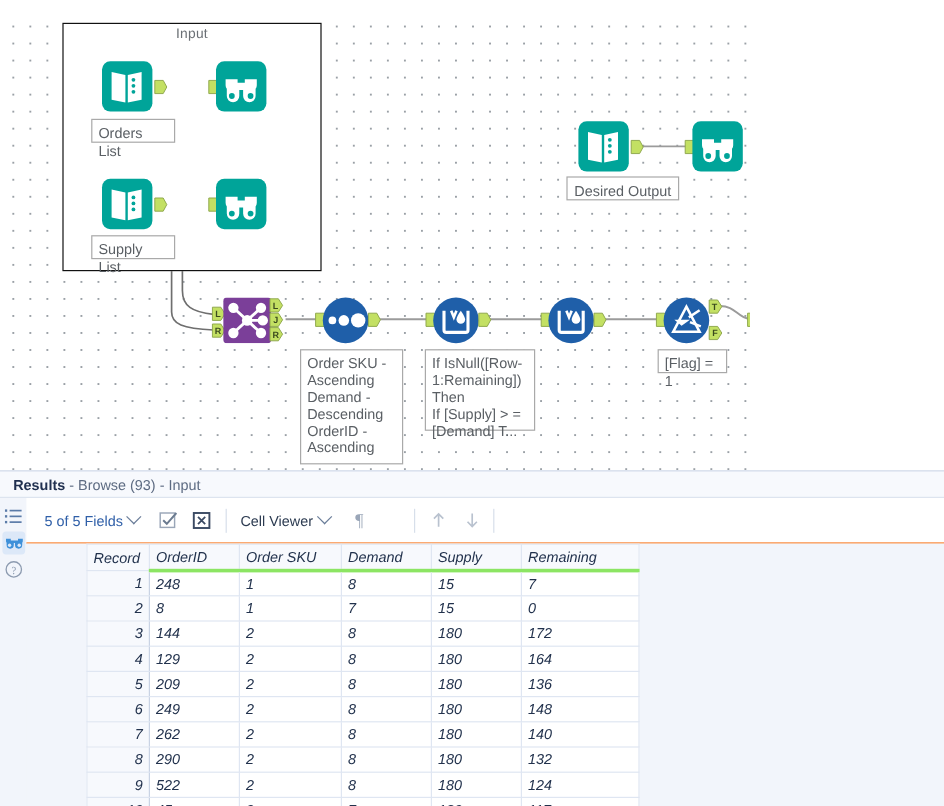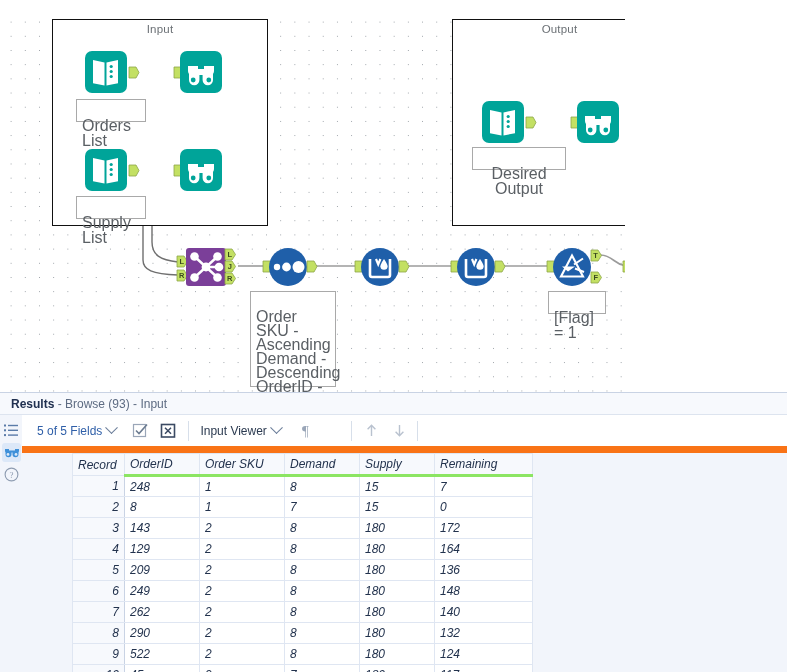--- a/index.html
+++ b/index.html
@@ -50,23 +50,23 @@
   
   .tool { position: absolute; }
   .tool svg { display: block; }
 
   
   .anno {
     position: absolute;
     border: 1px solid #a9a9a9;
     background: #ffffff;
     color: #5a5f64;
-    font-size: 16px;
+    font-size: 12px;
     line-height: 14px;
-    padding: 18px 5px 3px 5px;
+    padding: 4px 5px 3px 5px;
     box-sizing: border-box;
     white-space: pre-line;
   }
 
   
   .wire { position: absolute; left:0; top:0; pointer-events:none; }
 
   
   .selection {
     position: absolute;
@@ -113,21 +113,21 @@
     border-radius: 3px;
   }
   .rail-btn.active { background: #dce8f8; }
 
   
   #toolbar {
     position: absolute;
     left: 22px; top: 22px;
     width: 765px; height: 38px;
     background: #ffffff;
-    border-bottom: 7px solid #f97316;
+    border-bottom: 1px solid #f97316;
     box-sizing: border-box;
     display: flex;
     align-items: center;
   }
   .tb-item {
     display: flex; align-items: center;
     font-size: 12px;
     color: #2f5fa8;
     white-space: nowrap;
   }
@@ -224,23 +224,20 @@
 
     <path d="M600,243 C614,243 614,254 628,254" stroke="#9b9b9b" stroke-width="1.6" fill="none"></path>
 
     <path d="M676,254 L714,254" stroke="#3030d0" stroke-width="2.2" fill="none"></path>
   </svg>
 
   <div class="container-box" style="left:52px; top:7px; width:216px; height:207px;">
     <div class="container-title">Input</div>
   </div>
 
-  <div class="container-box" style="left:452px; top:7px; width:215px; height:207px;">
-    <div class="container-title">Output</div>
-  </div>
 
   <div class="tool" style="left:84px; top:38px;">
     <svg width="46" height="44" viewBox="0 0 46 44">
       <rect x="1" y="1" width="42" height="42" rx="7" fill="#00a499"></rect>
       <path d="M9,10 L20.5,12.5 L20.5,35.5 L9,33.2 Z" fill="#ffffff"></path>
       <path d="M34,10 L22.5,12.5 L22.5,35.5 L34,33.2 Z" fill="#ffffff"></path>
       <circle cx="27.2" cy="16.5" r="1.6" fill="#00a499"></circle>
       <circle cx="27.2" cy="21.5" r="1.6" fill="#00a499"></circle>
       <circle cx="27.2" cy="26.5" r="1.6" fill="#00a499"></circle>
     </svg>
@@ -486,20 +483,25 @@
       <circle cx="29.8" cy="30" r="2.4" fill="#00a499"></circle>
     </svg>
   </div>
 
   <div class="anno" style="left:250px; top:279px; width:86px; height:96px;">Order SKU -
 Ascending
 Demand -
 Descending
 OrderID -
 Ascending</div>
+  <div class="anno" style="left:354px; top:279px; width:92px; height:68px;">If IsNull([Row-
+1:Remaining])
+Then
+  If [Supply] &gt; =
+[Demand] T...</div>
   <div class="anno" style="left:548px; top:279px; width:58px; height:20px; line-height:15px;">[Flag] = 1</div>
 
 </div>
 
 <div id="results">
 
   <div id="results-title">
     <span class="strong">Results</span><span class="dim"> - Browse (93) - Input</span>
   </div>
 
@@ -543,21 +545,21 @@
     </div>
     <div style="width:11px;"></div>
     <div style="display:flex;align-items:center;">
       <svg class="tb-icon" viewBox="0 0 17 17">
         <rect x="1.5" y="2.5" width="13" height="12.5" fill="none" stroke="#3b4a63" stroke-width="1.6"></rect>
         <path d="M5,5.8 L11,11.7 M11,5.8 L5,11.7" stroke="#3b4a63" stroke-width="1.5"></path>
       </svg>
     </div>
     <div class="tb-sep"></div>
     <div class="tb-item tb-label-dark">
-      <span>Input Viewer</span>
+      <span>Cell Viewer</span>
       <span class="caret"></span>
     </div>
     <div style="width:16px;"></div>
     <div style="display:flex;align-items:center;">
       <svg class="tb-icon" viewBox="0 0 17 17">
         <text x="8.5" y="13.5" text-anchor="middle" font-family="Liberation Serif, serif" font-size="15" fill="#9aa6b8">¶</text>
       </svg>
     </div>
     <div style="width:19px;"></div>
     <div class="tb-sep" style="margin-left:18px;"></div>
@@ -607,21 +609,21 @@
         <tr>
           <td class="rec">2</td>
           <td>8</td>
           <td>1</td>
           <td>7</td>
           <td>15</td>
           <td>0</td>
         </tr>
         <tr>
           <td class="rec">3</td>
-          <td>143</td>
+          <td>144</td>
           <td>2</td>
           <td>8</td>
           <td>180</td>
           <td>172</td>
         </tr>
         <tr>
           <td class="rec">4</td>
           <td>129</td>
           <td>2</td>
           <td>8</td>

